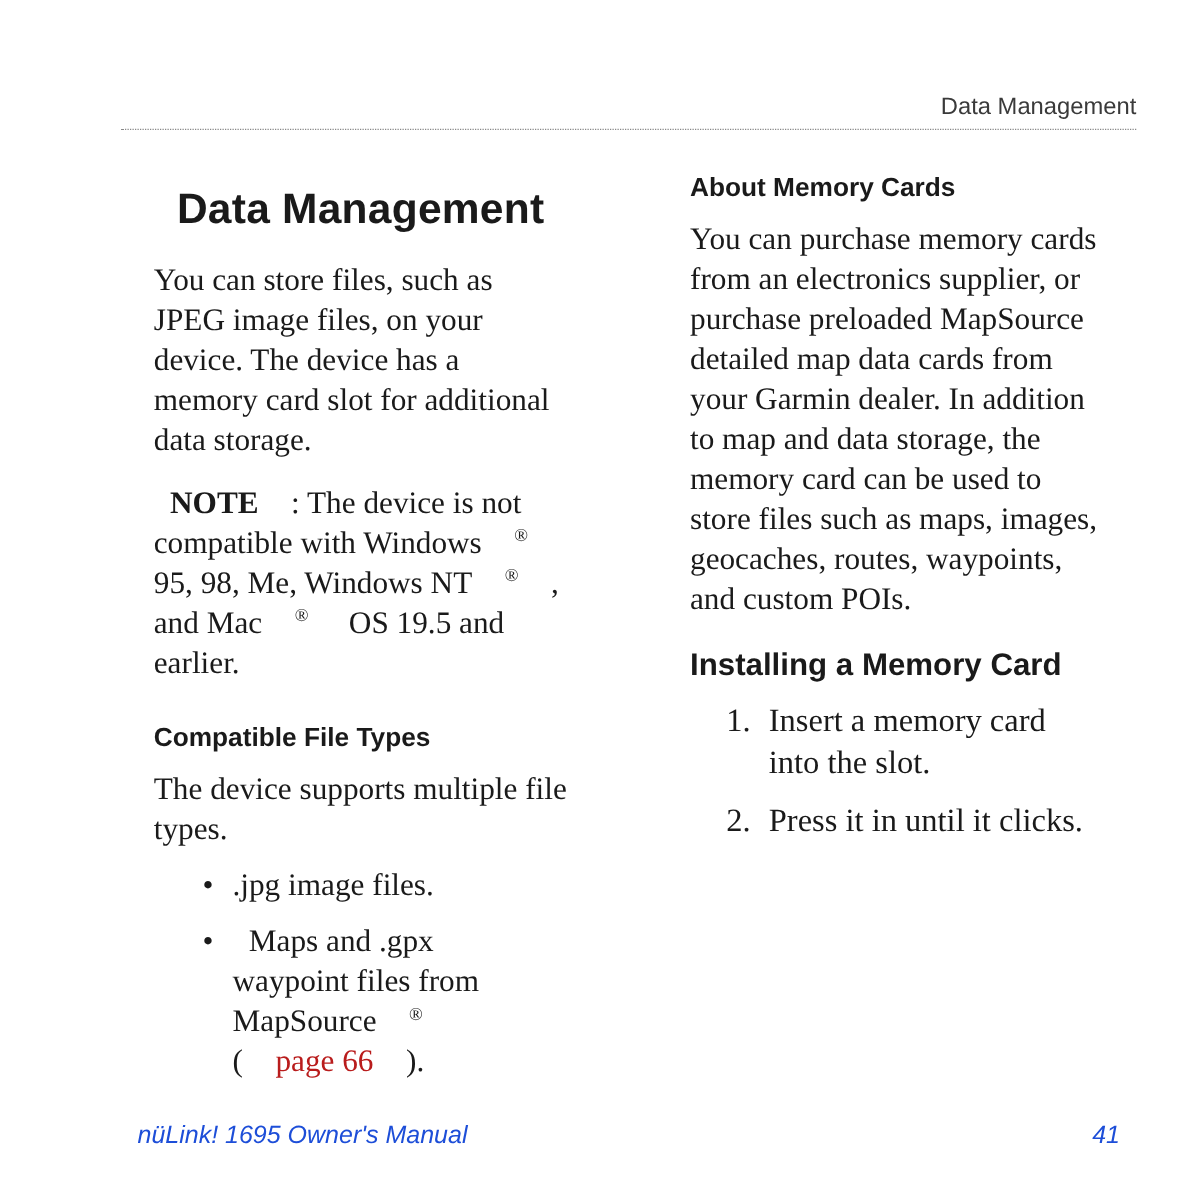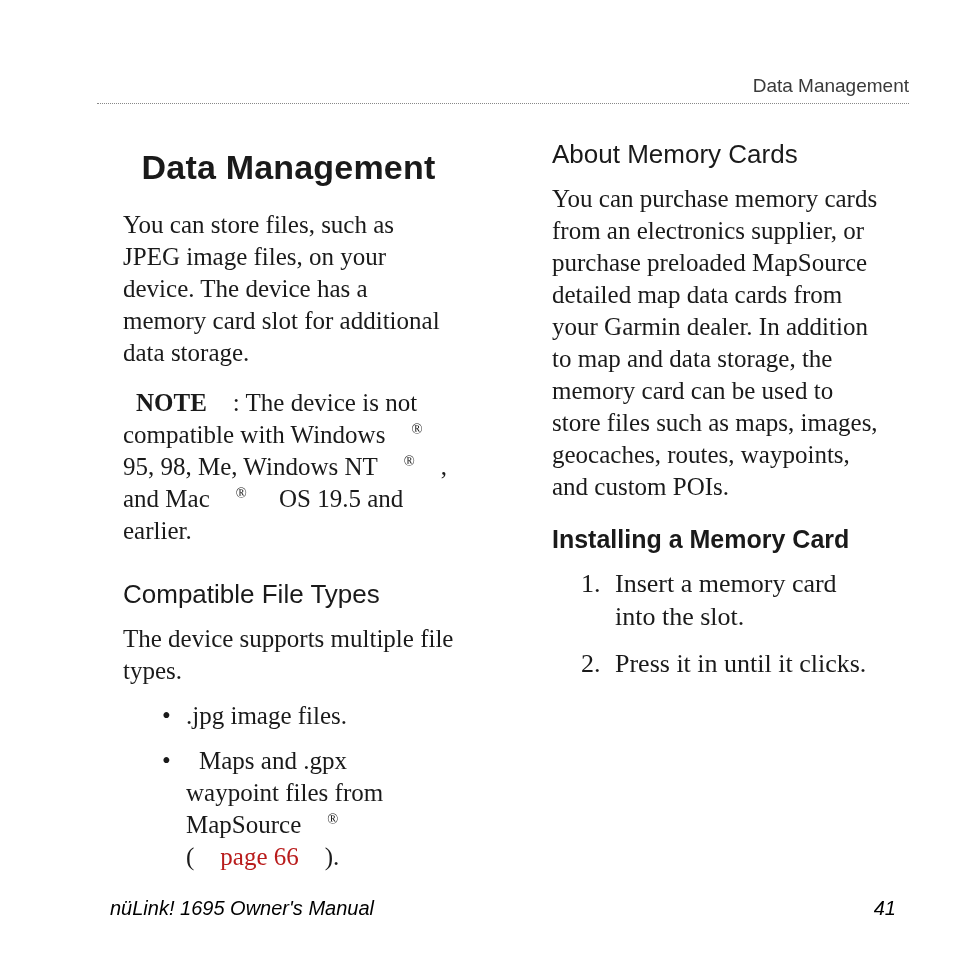--- a/index.html
+++ b/index.html
@@ -32,22 +32,22 @@
     h1.chapter-title {
       font-family: Arial, Helvetica, sans-serif;
       font-weight: 700;
       font-size: 34px;
       text-align: center;
       margin-bottom: 22px;
       letter-spacing: 0.2px;
     }
     h2.section-title {
       font-family: Arial, Helvetica, sans-serif;
-      font-weight: 400;
-      font-size: 26px;
+      font-weight: 700;
+      font-size: 21px;
       margin-top: 32px;
       margin-bottom: 4px;
     }
     .col-right h2.section-title:first-child { margin-top: 4px; }
     h3.subsection-title {
       font-family: Arial, Helvetica, sans-serif;
       font-weight: 700;
       font-size: 25px;
       margin-top: 22px;
       margin-bottom: 6px;
@@ -101,21 +101,21 @@
     .footer {
       position: absolute;
       left: 58px;
       right: 58px;
       bottom: 34px;
       display: flex;
       justify-content: space-between;
       font-family: Arial, Helvetica, sans-serif;
       font-style: italic;
       font-size: 20px;
-      color: #000000;
+      color: #1d4ed8;
     }
   </style>
 </head>
 <body>
 
 <div class="running-head">Data Management</div>
 
 <div class="columns">
   <div class="col col-left">
     <h1 class="chapter-title">Data Management</h1>

